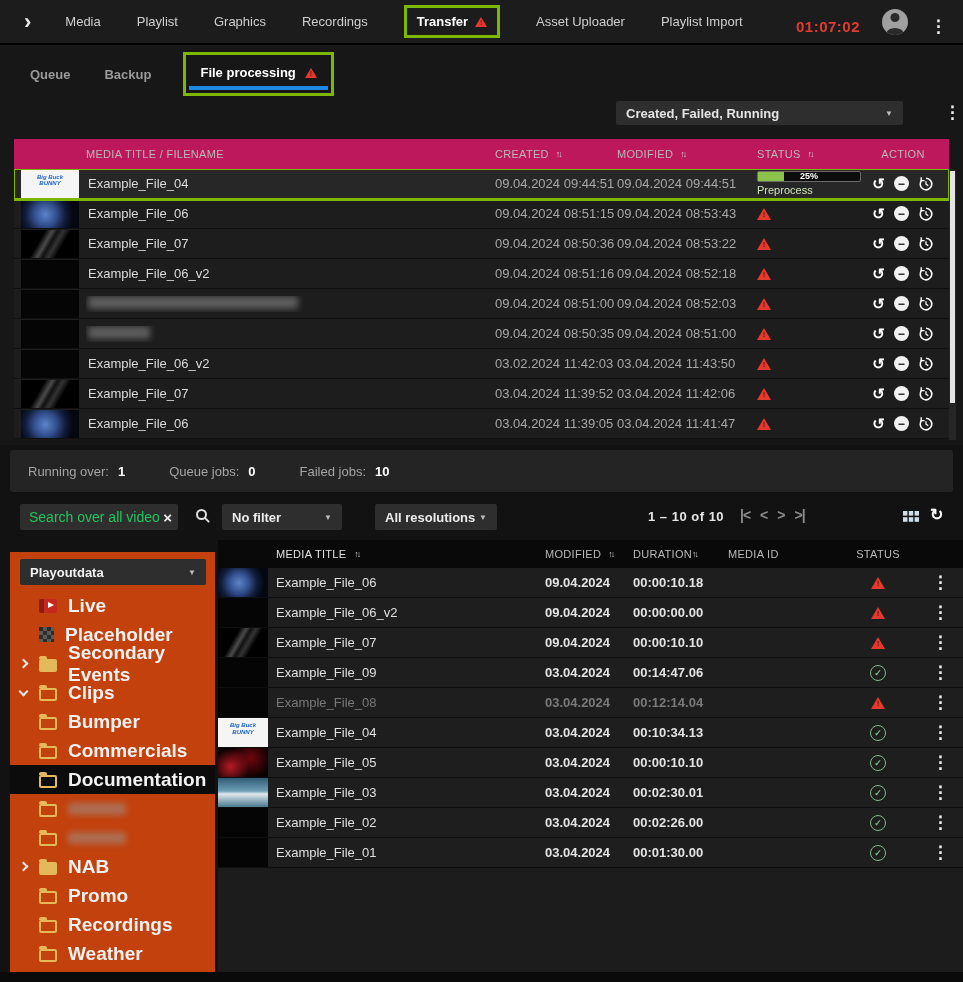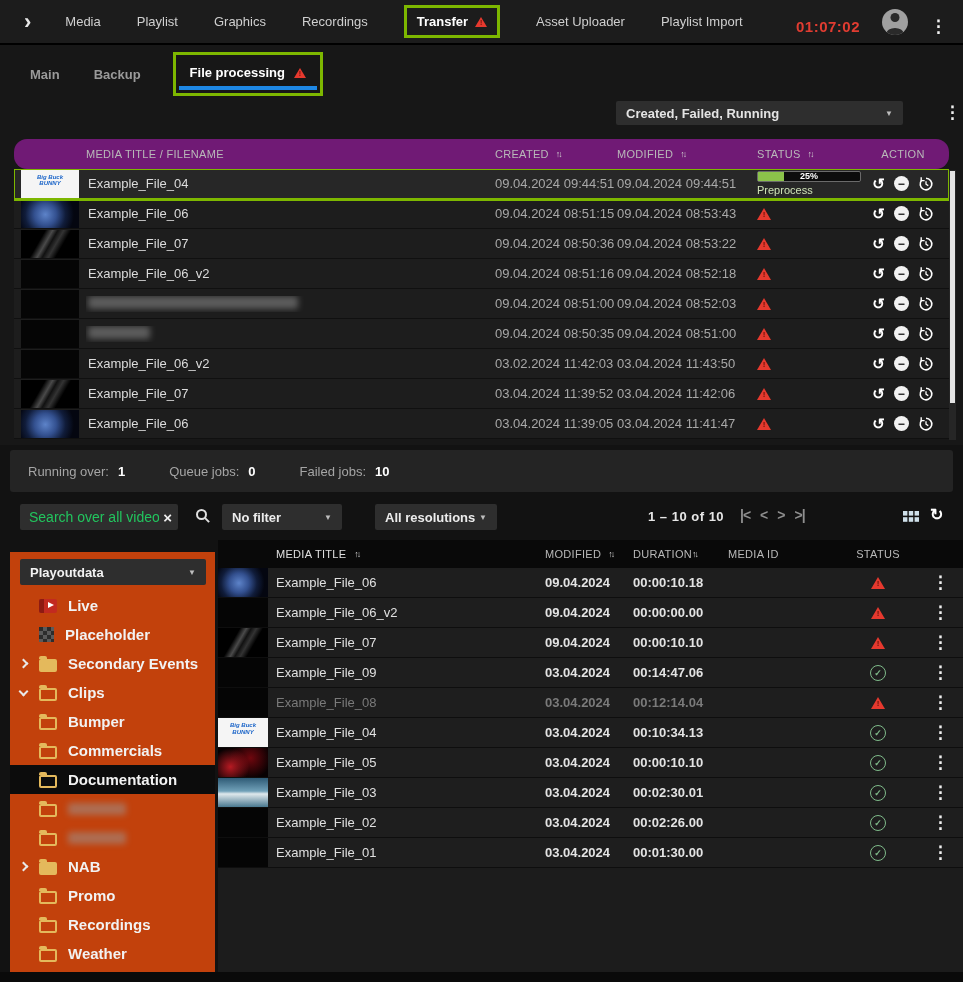--- a/index.html
+++ b/index.html
@@ -40,21 +40,21 @@
 
   
   .select{background:#2e2e2e;border-radius:2px;display:flex;align-items:center;height:24px;padding:0 10px;color:#e4e4e4;cursor:default;}
   .select .caret{margin-left:auto;font-size:8px;color:#bdbdbd;}
   .filter-select{position:absolute;top:101px;left:616px;width:287px;font-weight:bold;}
   .filter-kebab{position:absolute;top:104px;left:944px;}
 
   
   .ttable{position:absolute;top:139px;left:14px;width:935px;}
   .trow{display:grid;grid-template-columns:72px 1fr 122px 120px 128px 92px;align-items:center;height:30px;background:#1d1d1d;border-bottom:1px solid #101010;}
-  .thead{background:#701a75;border-bottom:none;color:#b9b9b9;font-size:11px;letter-spacing:.3px;border-radius:13px;}
+  .thead{background:#be185d;border-bottom:none;color:#b9b9b9;font-size:11px;letter-spacing:.3px;}
   .thead .hcell{display:flex;align-items:center;gap:7px;}
   .sort{font-size:9px;letter-spacing:-2px;color:#cfcfcf;}
   .tbody{height:271px;overflow:hidden;display:block;}
   .trow.selected{background:#272727;outline:3px solid var(--accent);outline-offset:-1px;position:relative;z-index:2;}
   .c-thumb{display:flex;justify-content:center;}
   .c-title{color:#dcdcdc;padding-left:2px;overflow:hidden;white-space:nowrap;}
   .c-date{color:#a8a8a8;padding-left:8px;white-space:nowrap;}
   .c-status{padding-left:28px;display:flex;align-items:center;}
   .c-action{display:flex;align-items:center;justify-content:center;gap:9px;}
   .hcell.pl8{padding-left:8px;}.hcell.pl28{padding-left:28px;}.hcell.center{justify-content:center;}
@@ -105,21 +105,21 @@
   .pag-btns span{cursor:default;}
   .grid-icon{position:absolute;left:903px;top:11px;}
   .refresh{position:absolute;left:930px;top:6px;color:#fff;font-size:16px;font-weight:bold;cursor:default;}
 
   
   .sidebar{position:absolute;left:10px;top:552px;width:205px;height:432px;background:#c2410c;overflow:hidden;}
   .root-select{margin:7px 9px 6px 10px;font-weight:bold;color:#f2f2f2;height:26px;}
   .tree{margin-top:2px;}
   .ti{display:flex;align-items:center;height:29px;padding-left:10px;cursor:default;}
   .ti.selected{background:#0c0c0c;}
-  .ti .label{color:#f2f2f2;font-weight:bold;font-size:15px;}
+  .ti .label{color:#f2f2f2;font-weight:bold;font-size:19px;}
   .chev{width:7px;height:7px;border:solid #e8e8e8;border-width:0 2px 2px 0;visibility:hidden;flex:none;margin-right:12px;}
   .chev.right{visibility:visible;transform:rotate(-45deg);}
   .chev.down{visibility:visible;transform:rotate(45deg);margin-top:-3px;}
   .ic{width:18px;height:13px;margin-right:11px;position:relative;flex:none;}
   .ic.folder,.ic.folder-filled{border:2px solid var(--folder-yellow);border-radius:2px;margin-top:3px;}
   .ic.folder::before,.ic.folder-filled::before{content:"";position:absolute;top:-5px;left:-2px;width:8px;height:3px;background:var(--folder-yellow);border-radius:2px 2px 0 0;}
   .ic.folder-filled{background:var(--folder-yellow);}
   .ic.live{height:14px;background:#c22a20;border-radius:2px;}
   .ic.live::before{content:"";position:absolute;left:0;top:0;bottom:0;width:5px;background:#8e1a12;border-radius:2px 0 0 2px;}
   .ic.live::after{content:"";position:absolute;left:9px;top:3.5px;width:0;height:0;border-left:6px solid #fff;border-top:3.5px solid transparent;border-bottom:3.5px solid transparent;}
@@ -183,21 +183,21 @@
     <span class="avatar"></span>
     <span class="kebab">⋮</span>
   </div>
 </div>
 
 <div class="upper-bg"></div>
 
 <div class="tabs">
 
 <div class="tab">
-      <span>Main</span>
+      <span>Queue</span>
 
     </div>
     <div class="tab">
       <span>Backup</span>
 
     </div>
     <div class="tab highlight">
       <span>File processing</span>
       <span class="warn small"></span>
       <span class="underline"></span>

